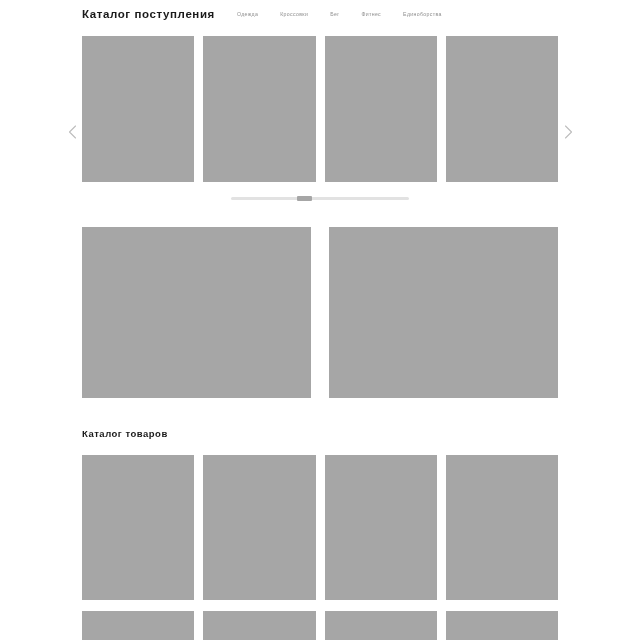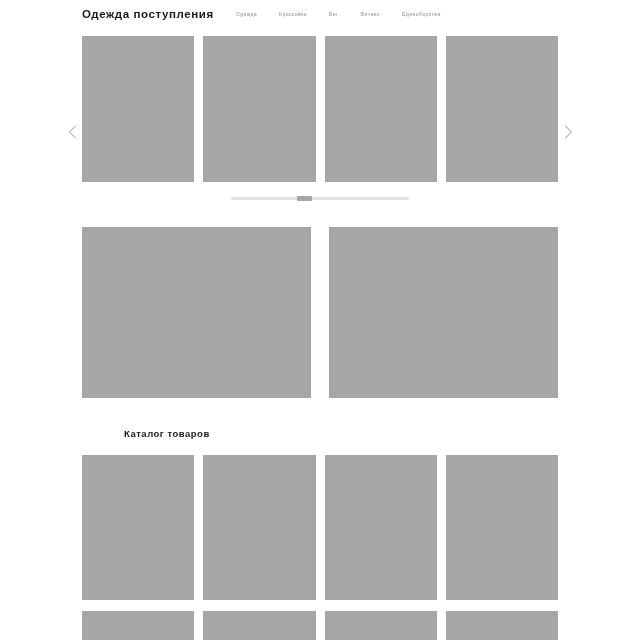--- a/index.html
+++ b/index.html
@@ -143,21 +143,20 @@
   
   .catalog-title {
     position: absolute;
     left: 82px;
     top: 428px;
     font-size: 9.5px;
     font-weight: bold;
     letter-spacing: 0.5px;
     color: #1a1a1a;
     white-space: nowrap;
-    margin-left: 42px;
   }
 
   
   .catalog-grid {
     position: absolute;
     left: 82px;
     top: 455px;
     width: 476px;
     display: grid;
     grid-template-columns: repeat(4, 1fr);
@@ -168,21 +167,21 @@
     height: 145px;
     background: #a6a6a6;
   }
 </style>
 </head>
 <body>
 
 <div class="page">
 
   <div class="hot-header">
-    <div class="hot-title">Одежда поступления</div>
+    <div class="hot-title">Каталог поступления</div>
 
     <nav class="hot-nav">
       <span class="hot-nav-item">Одежда</span>
       <span class="hot-nav-item">Кроссовки</span>
       <span class="hot-nav-item">Бег</span>
       <span class="hot-nav-item">Фитнес</span>
       <span class="hot-nav-item">Единоборства</span>
     </nav>
   </div>
 

